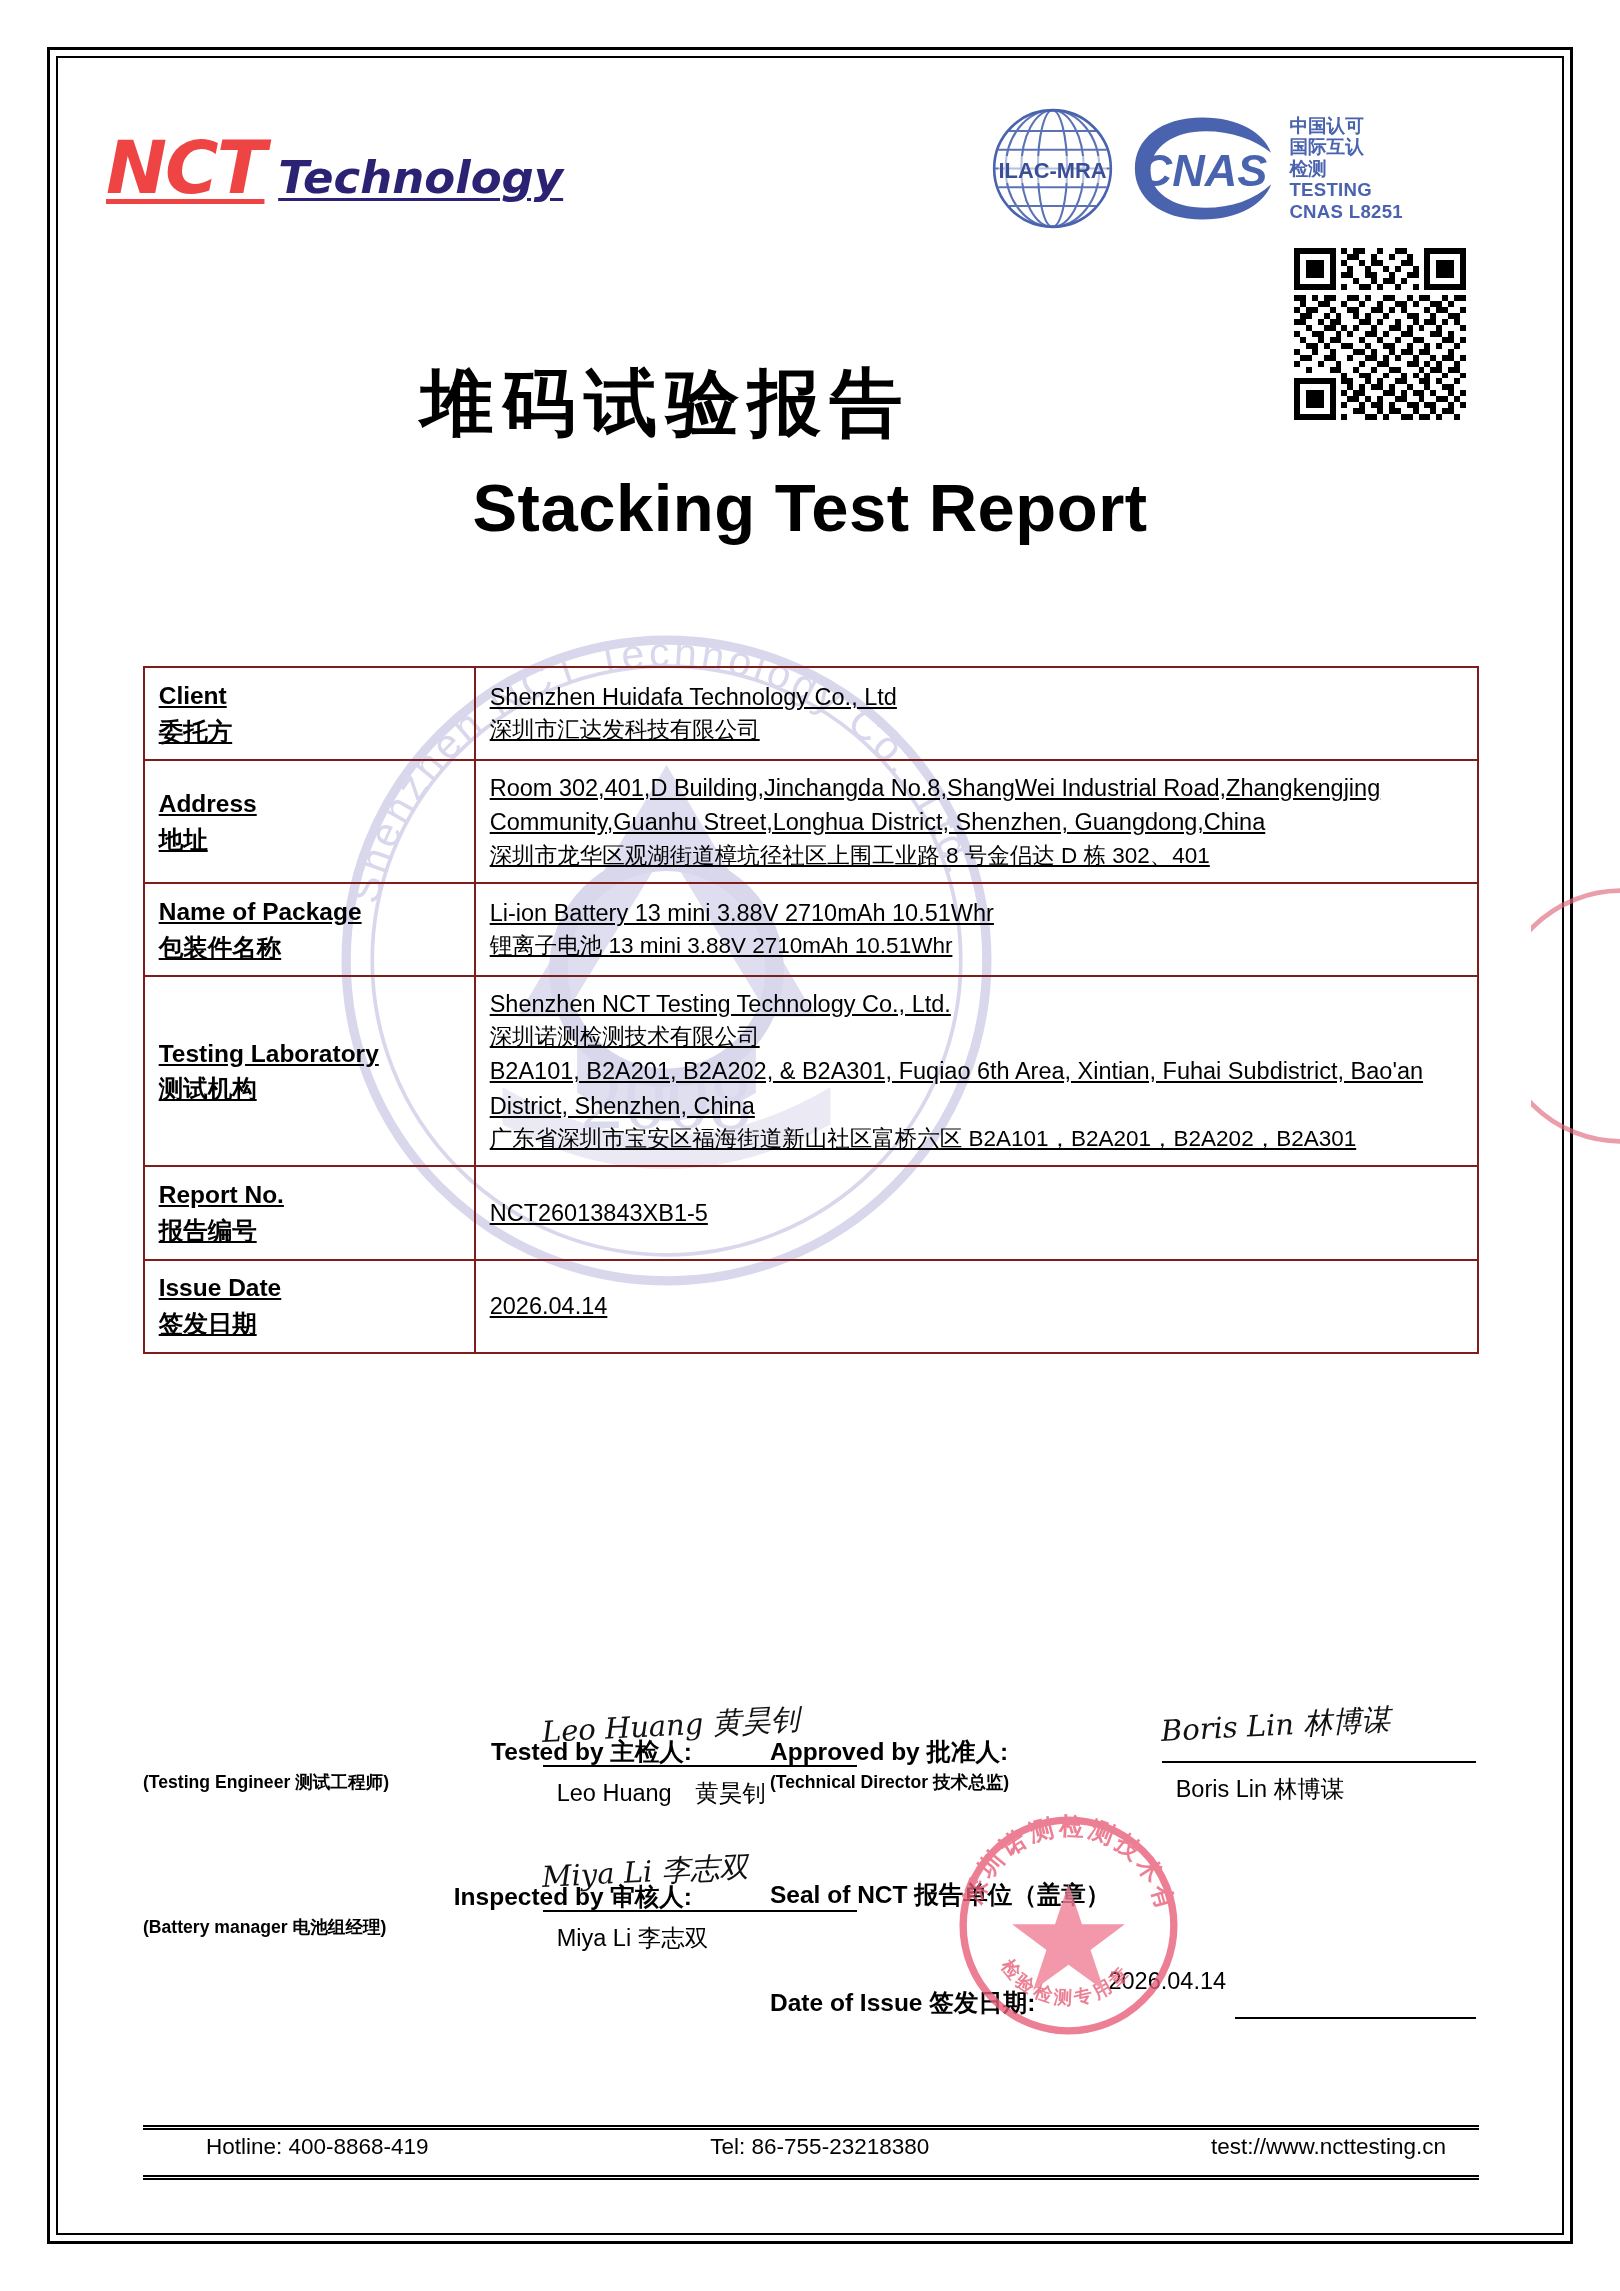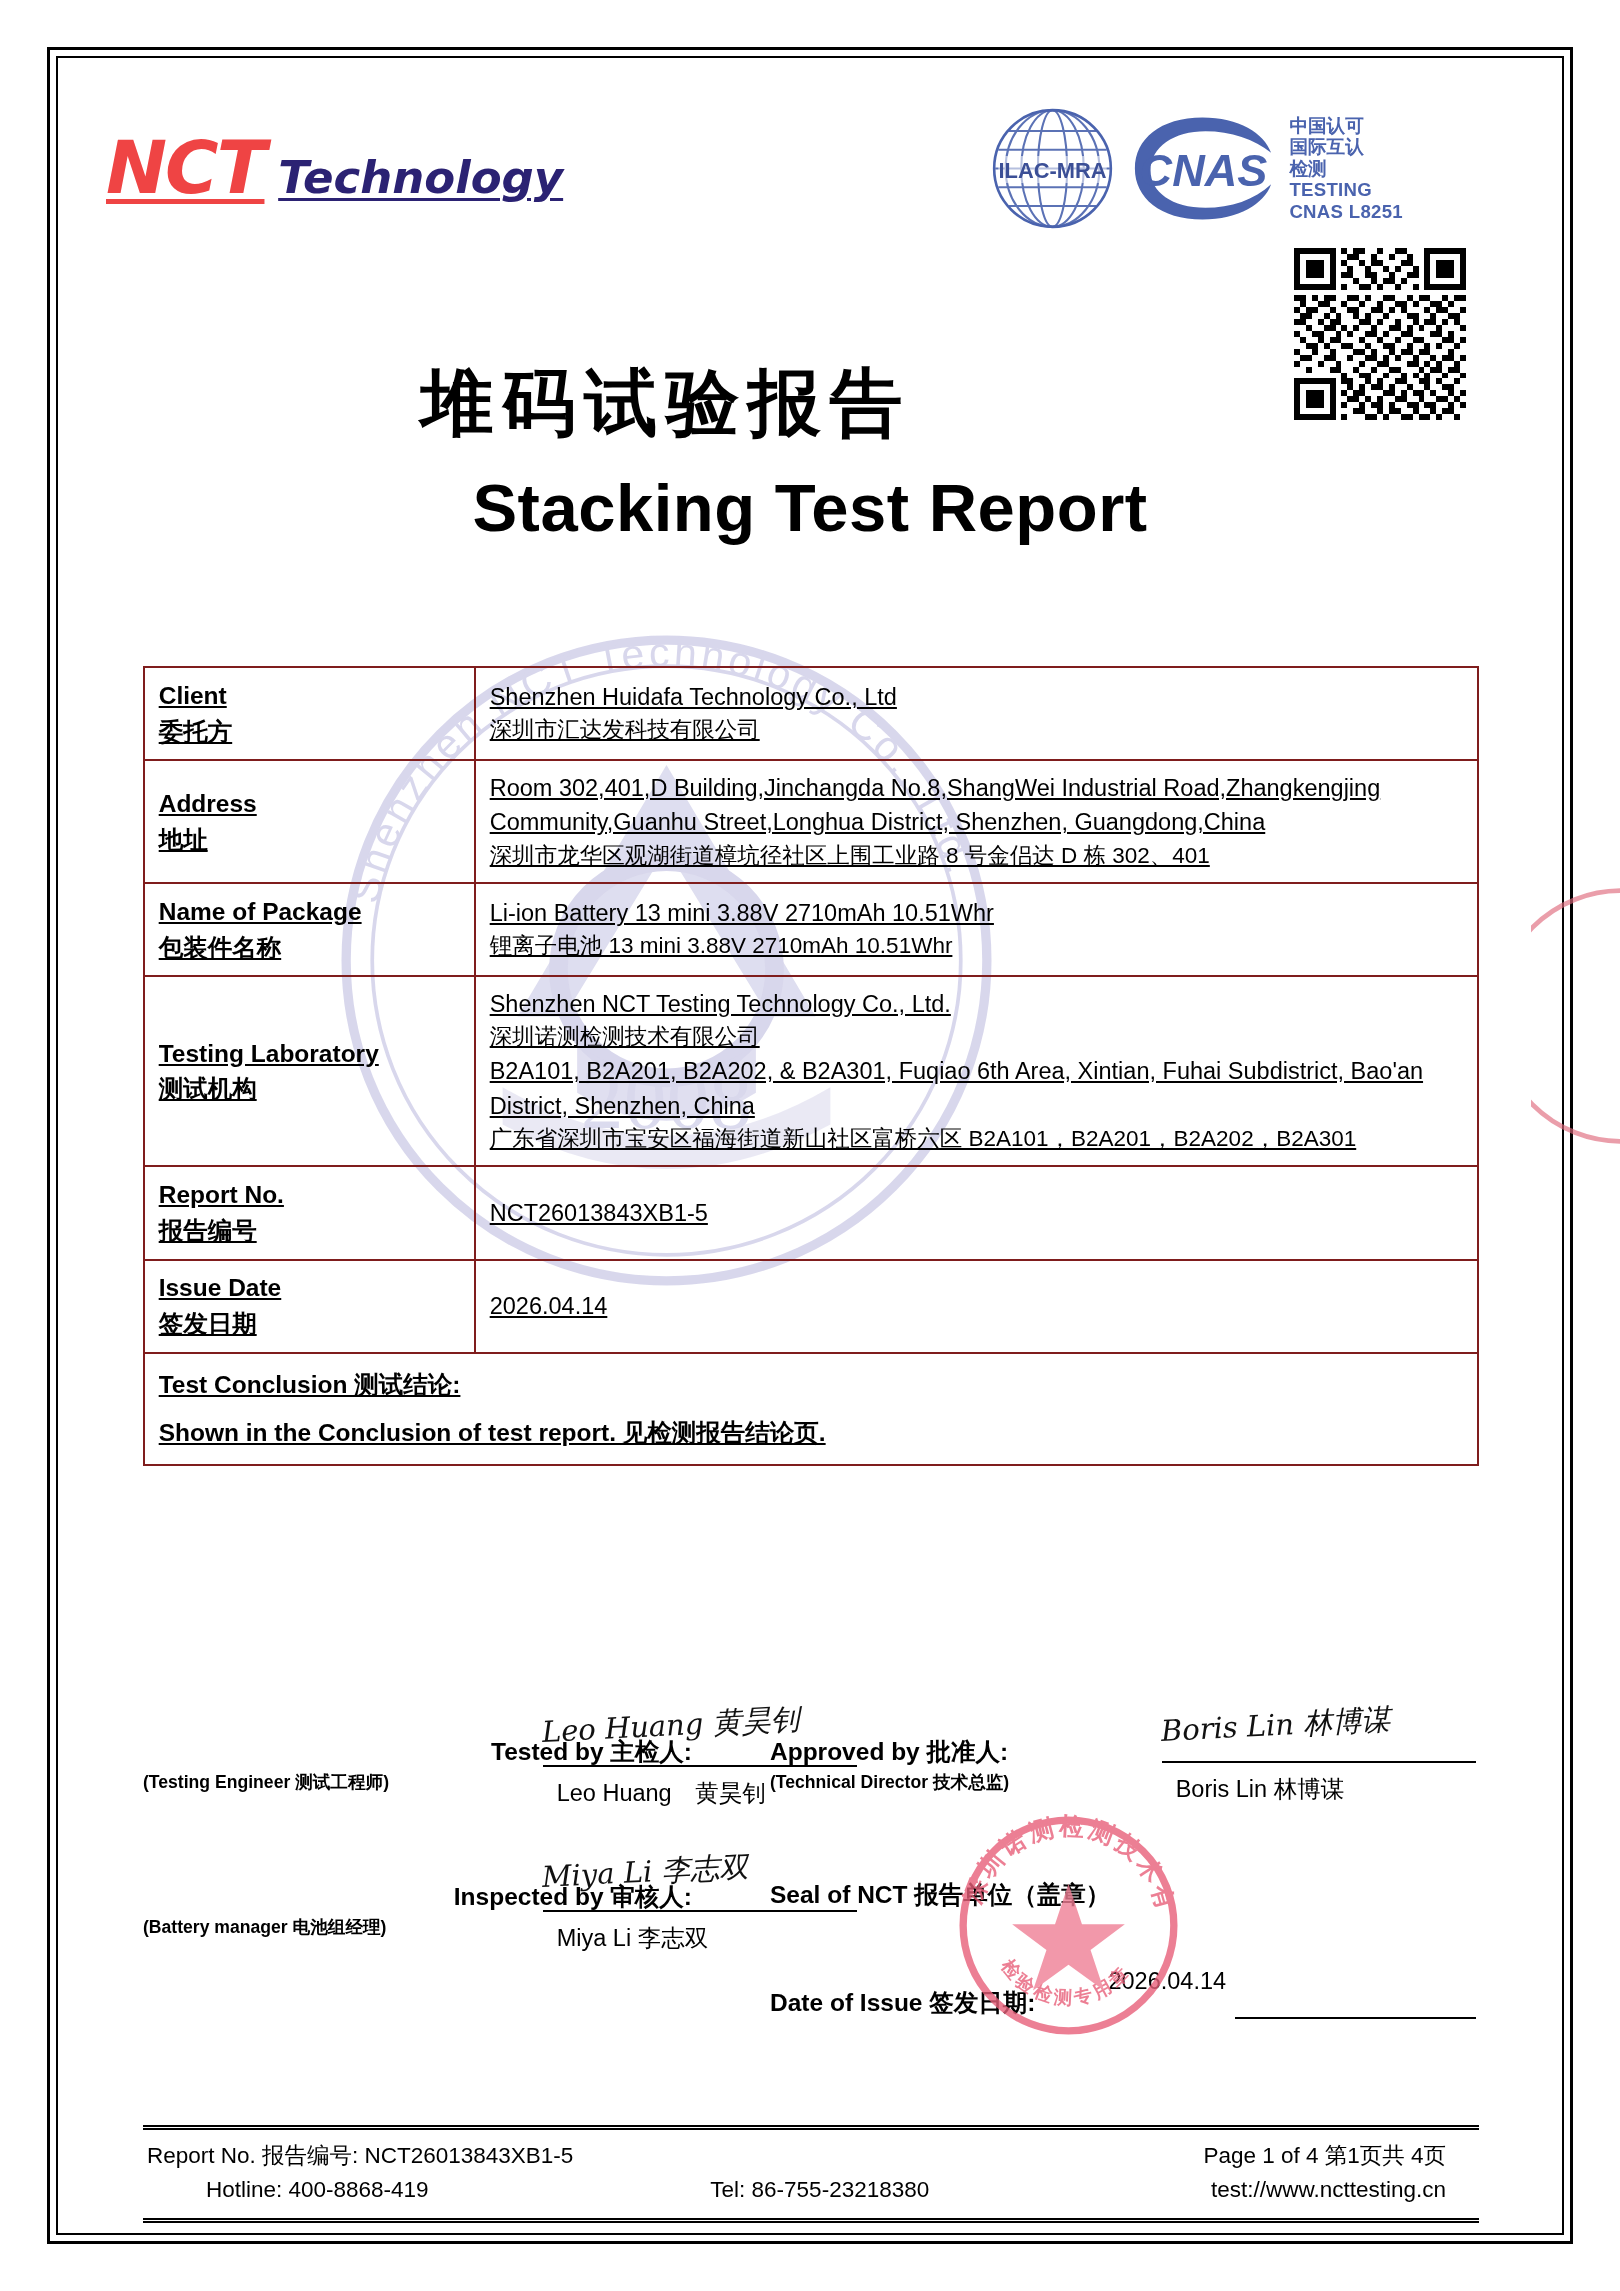--- a/index.html
+++ b/index.html
@@ -469,26 +469,20 @@
     </td>
     <td class="val">NCT26013843XB1-5</td>
   </tr>
   <tr>
     <td class="lbl">
       <div>Issue Date</div>
       <div>签发日期</div>
     </td>
     <td class="val">2026.04.14</td>
   </tr>
-  <tr>
-    <td class="concl" colspan="2">
-      <span>Test Conclusion 测试结论:</span>
-      <span class="l2">Shown in the Conclusion of test report. 见检测报告结论页.</span>
-    </td>
-  </tr>
 </tbody>
   </table>
 
 <div id="sig-area">
 
   <div class="sig-col" style="left:0; top:0; width:549px;">
     <div class="sig-label">Tested by 主检人:</div>
     <div class="sig-sub">(Testing Engineer 测试工程师)</div>
   </div>
   <div class="sig-col" style="left:400px; top:-21.6px; width:314px;">
@@ -551,24 +545,20 @@
     <text x="118" y="78">深</text>
     <text x="118" y="120">圳</text>
     <text x="118" y="162">诺</text>
     <text x="118" y="204">测</text>
     <text x="118" y="246">检</text>
   </g>
 </svg>
 
 <div id="footer">
   <div class="rule-top"></div>
-  <div class="f-row1">
-    <span>Report No. 报告编号: NCT26013843XB1-5</span>
-    <span class="fx2">Page 1 of 4 第1页共 4页</span>
-  </div>
   <div class="f-row2">
     <span class="fx1">Hotline: 400-8868-419</span>
     <span>Tel: 86-755-23218380</span>
     <span class="fx2">test://www.ncttesting.cn</span>
   </div>
   <div class="rule-bot"></div>
 </div>
 
 
 </body></html>

